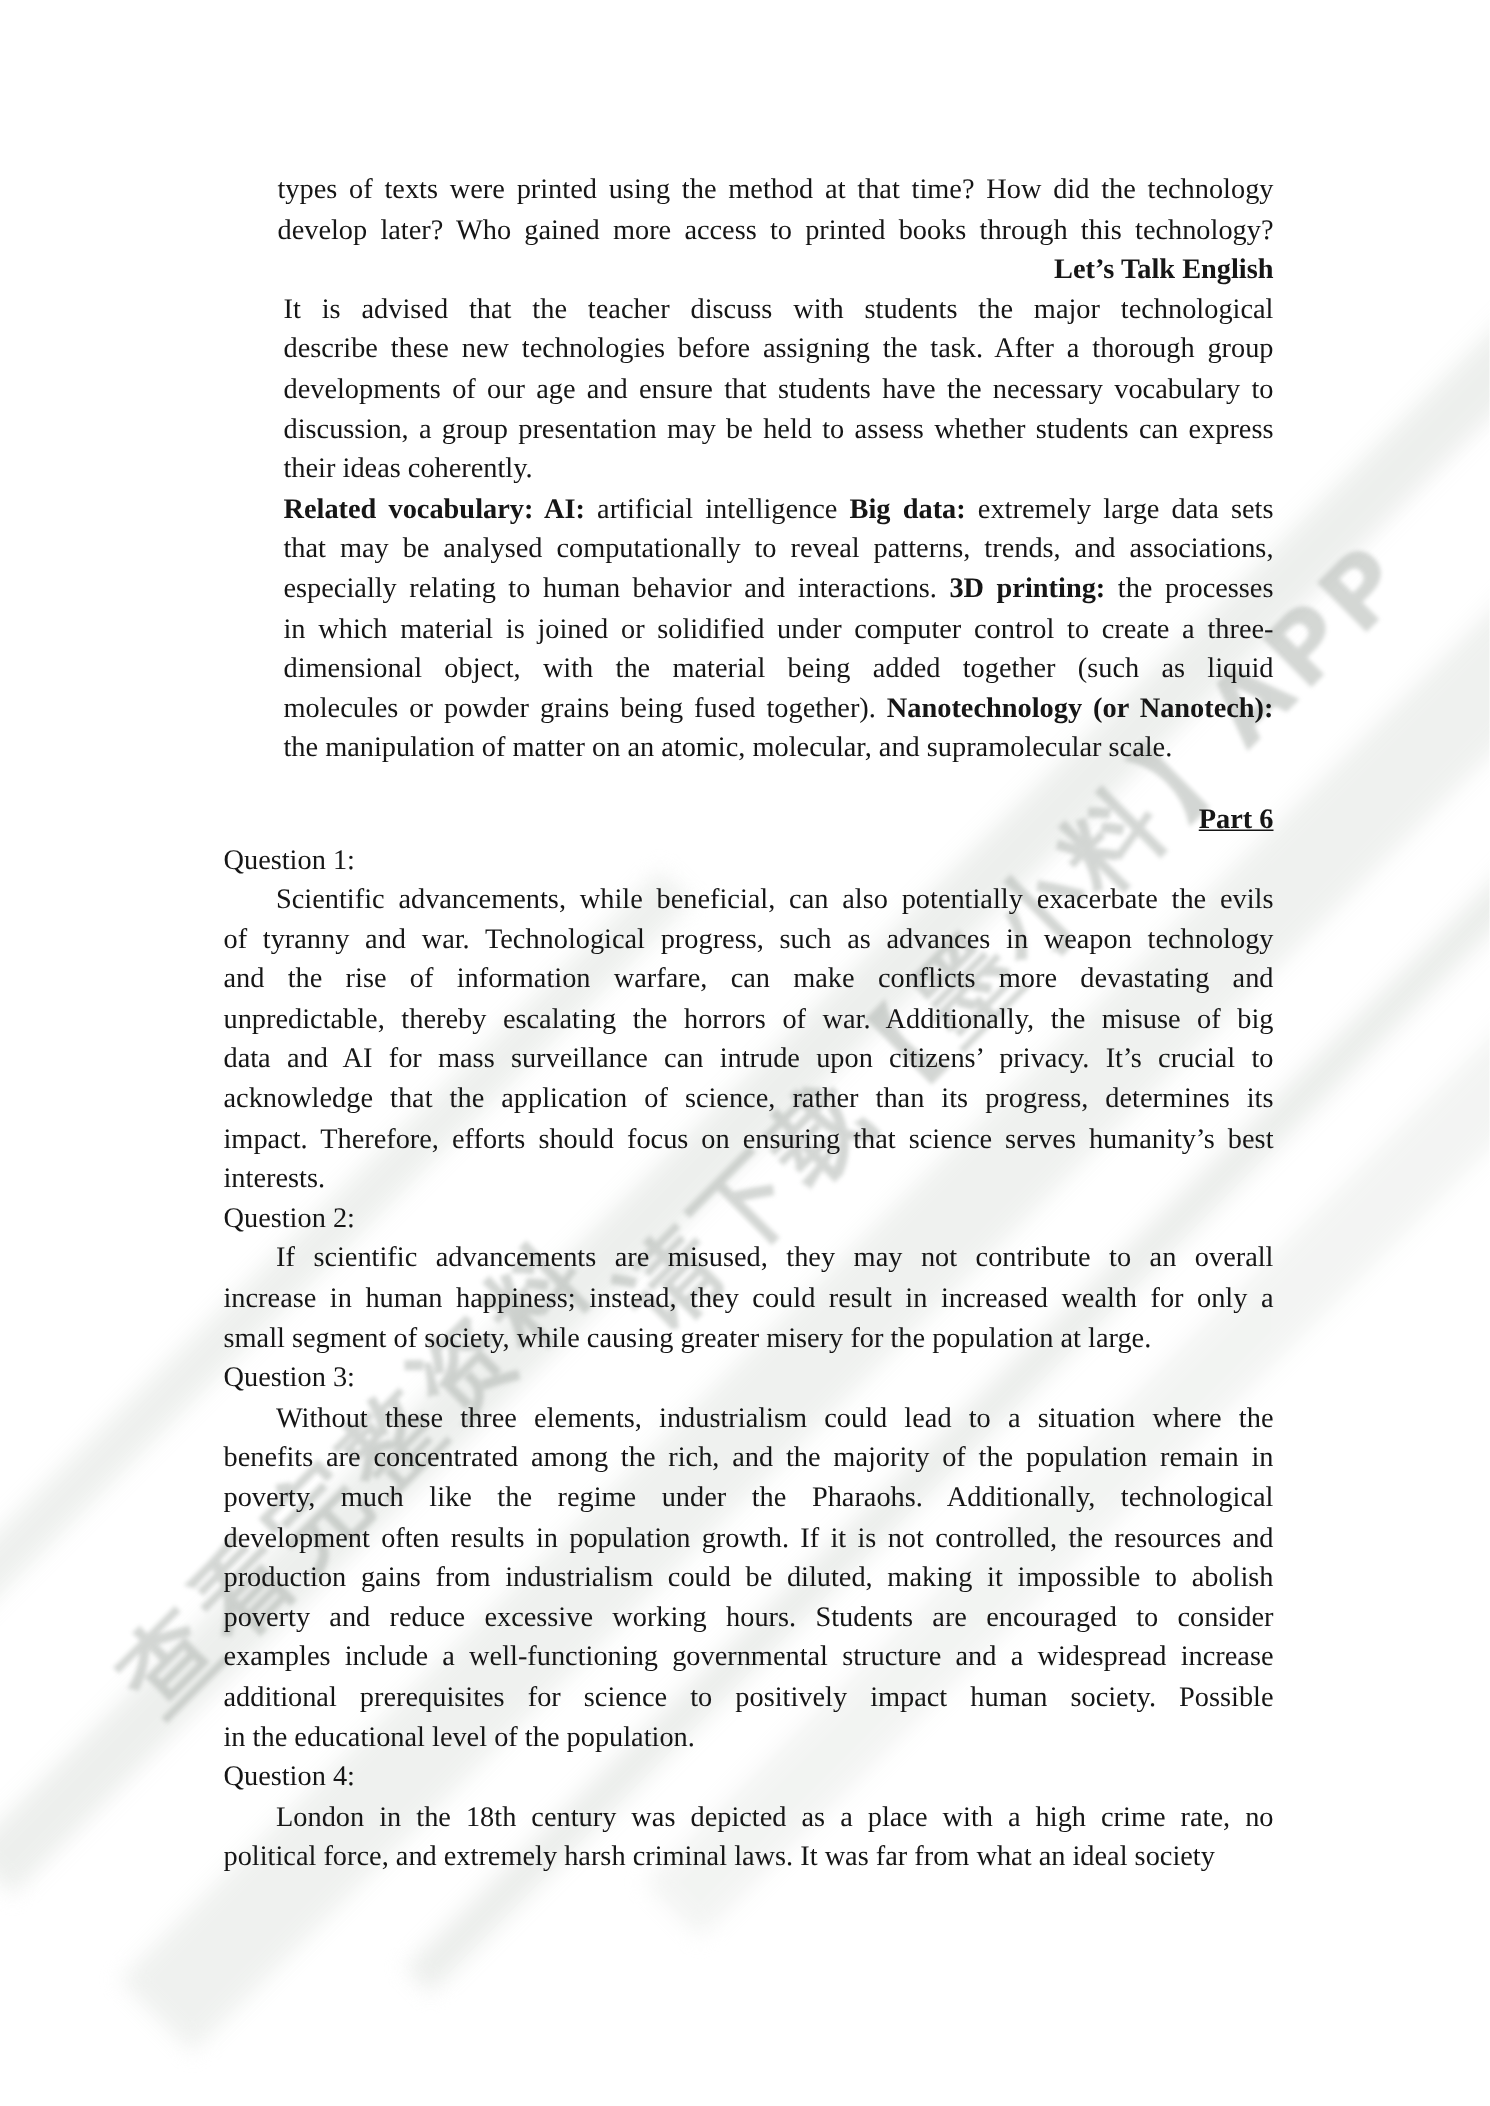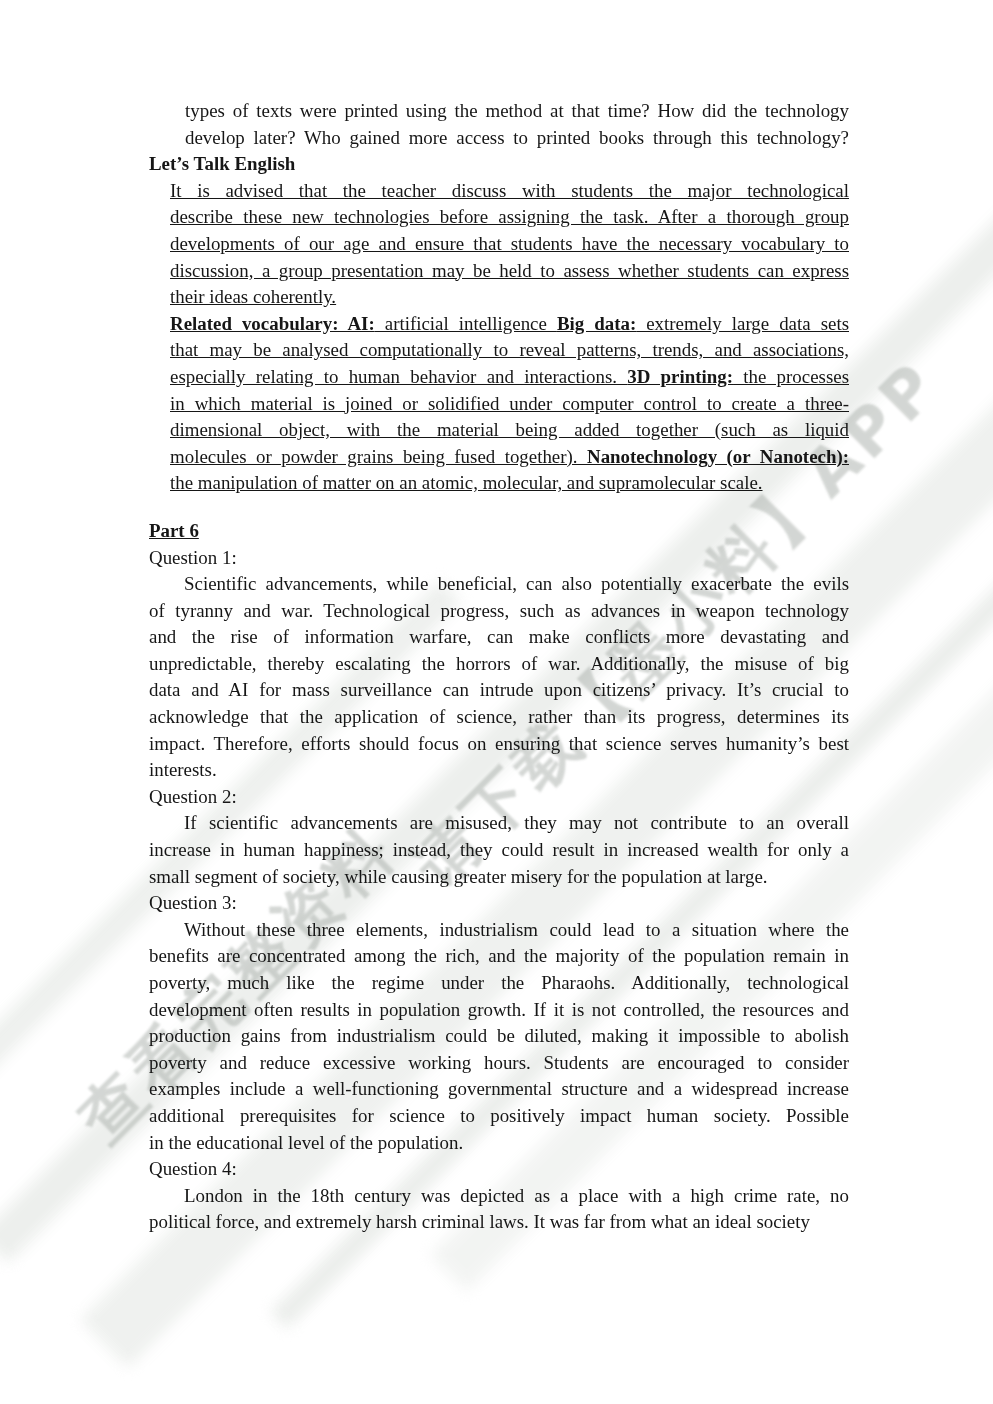--- a/index.html
+++ b/index.html
@@ -24,29 +24,29 @@
     position:absolute;transform-origin:0 0;transform:rotate(-45deg);
     font-family:"DejaVu Sans","Liberation Sans",sans-serif;
     font-weight:bold;white-space:nowrap;
     color:#a9afaa;opacity:.5;filter:blur(1.3px);
     font-size:64px;letter-spacing:5px;
   }
   .wm-text.wm1{left:60px;top:1100px;}
   .wm-text.wm2{left:395px;top:845px;}
   
   .content{
-    position:absolute;left:149px;top:98px;width:700px;z-index:1;
+    position:absolute;left:149px;top:114px;width:700px;z-index:1;
     font-size:18.9px;line-height:26.6px;
   }
   .tline{text-align:justify;text-justify:inter-word;}
   .tline.just{text-align-last:justify;}
   .para.hang{margin-left:36px;}
-  .para.indent{margin-left:21px;text-decoration:underline;}
+  .para.indent{margin-left:40px;}
   .para.answer .tline:first-child{text-indent:35px;}
-  .heading{font-weight:bold;}
+  .heading{font-weight:bold;text-align:right;}
   .heading.u{text-decoration:underline;}
   .qlabel{}
   .spacer{height:21px;}
   .b{font-weight:bold;}
 </style>
 </head>
 <body>
 
 <div class="wm-layer">
   <div class="streak s1"></div>

